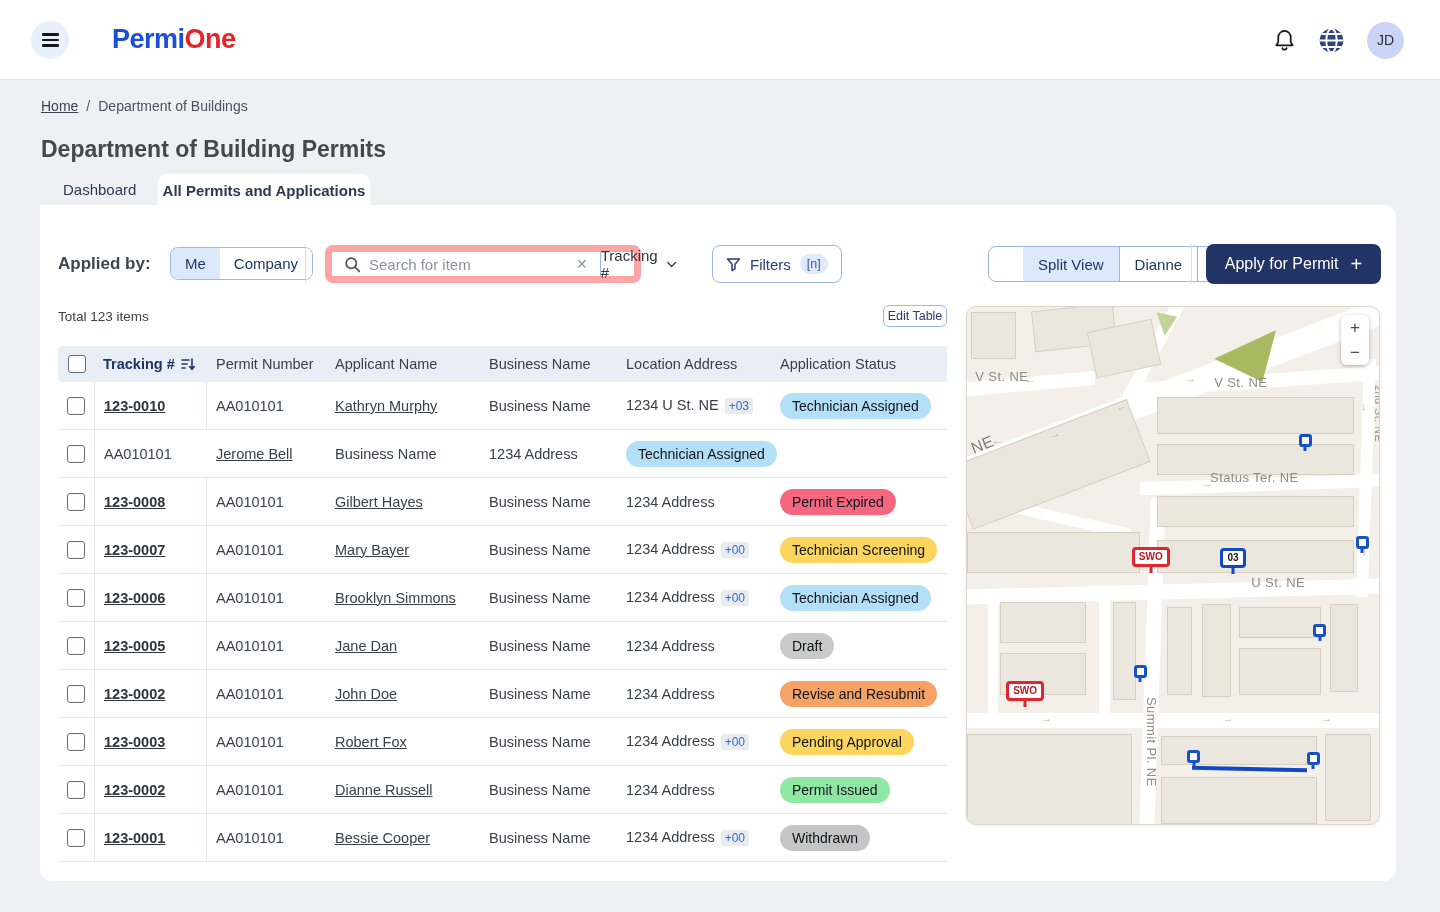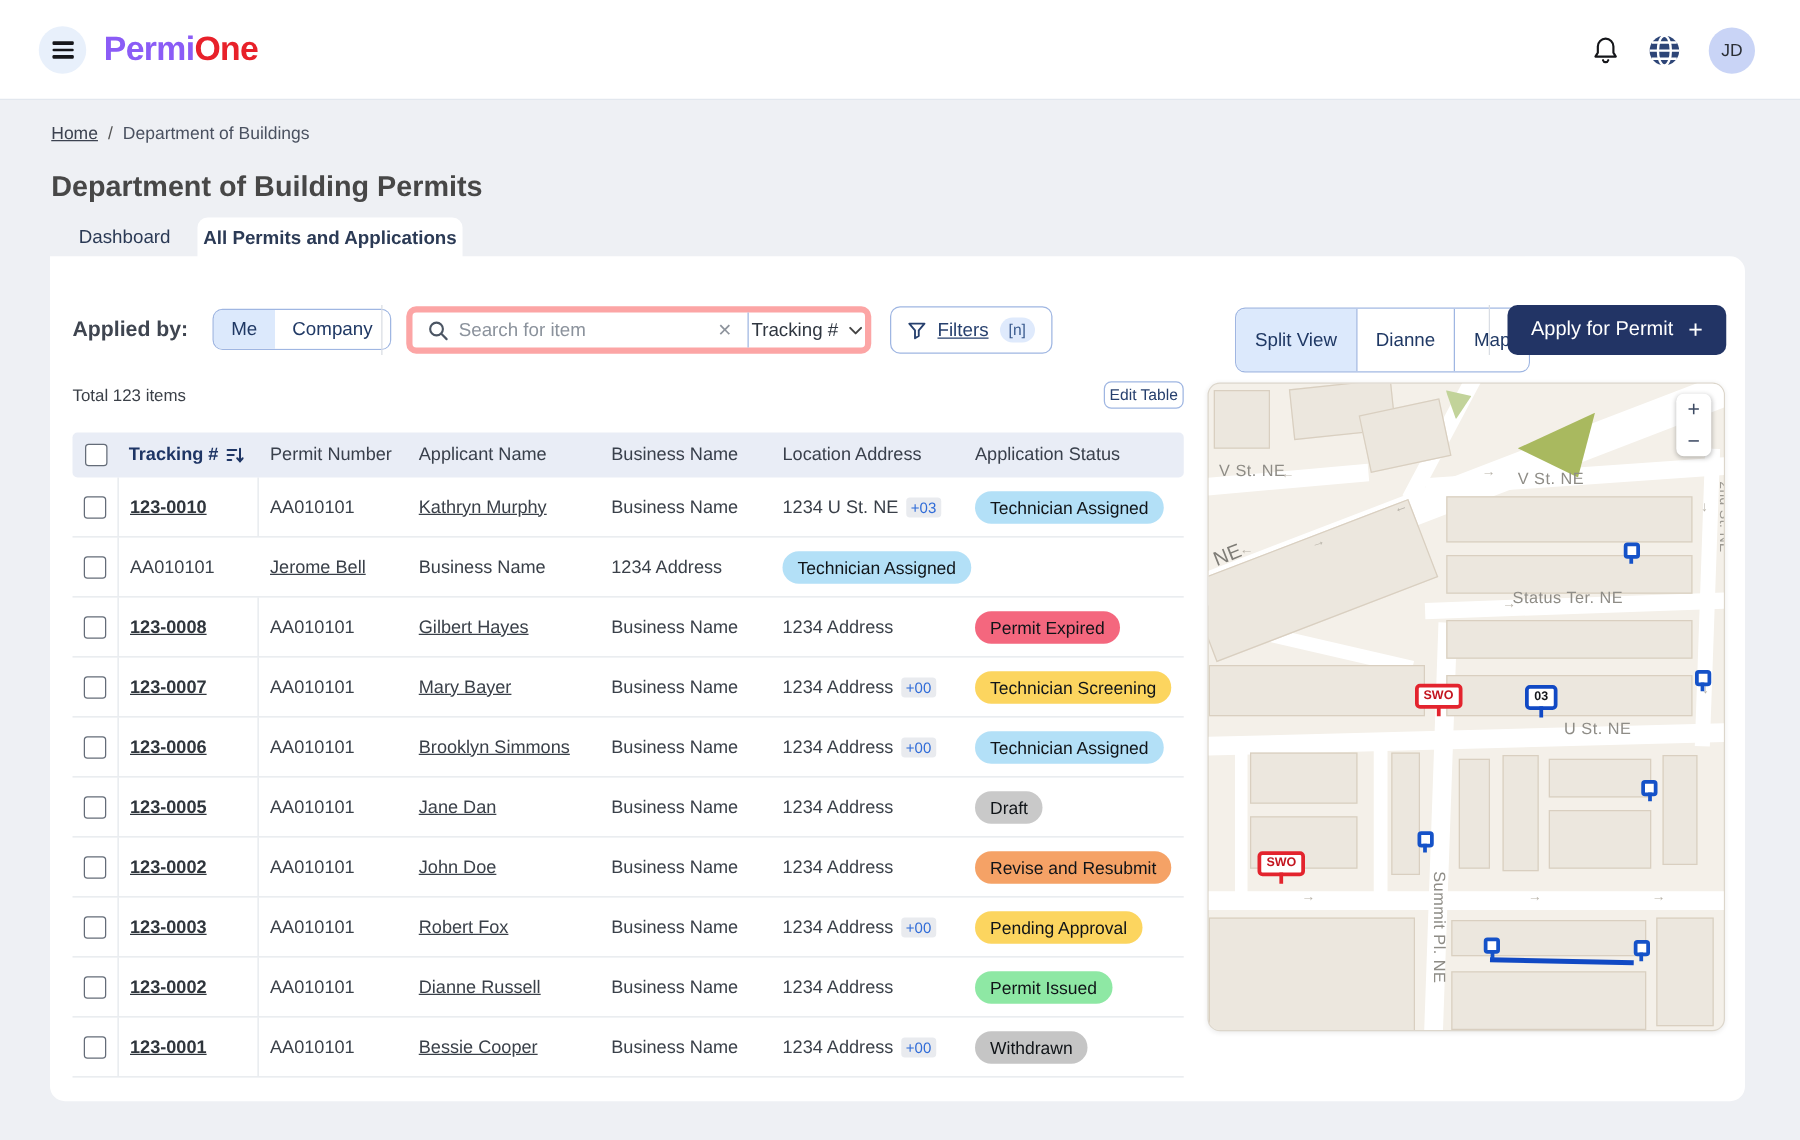--- a/index.html
+++ b/index.html
@@ -7,21 +7,21 @@
     font-family:"Liberation Sans", sans-serif; color:#333; }
 
   
   .header { position:absolute; left:0; top:0; width:1440px; height:80px; background:#fff;
     border-bottom:1px solid #e2e7ee; }
   .hamburger { position:absolute; left:31px; top:21px; width:38px; height:38px; border-radius:50%;
     background:#e8f0fb; border:none; cursor:pointer; display:flex; flex-direction:column;
     align-items:center; justify-content:center; gap:3px; }
   .hamburger i { display:block; width:17px; height:2.4px; background:#15161a; border-radius:1px; }
   .logo { position:absolute; left:83px; top:24px; font-size:27px; font-weight:800; letter-spacing:-0.5px; }
-  .logo .p1 { color:#8b5cf6; } .logo .p2 { color:#e8212a; }
+  .logo .p1 { color:#1d4ed8;margin-left:29px; } .logo .p2 { color:#e8212a; }
   .site-search { position:absolute; left:228px; top:16px; width:478px; height:47px;
     border:1px solid #c9ced8; border-radius:8px; background:#fff; display:flex; align-items:center; padding:0 14px; }
   .site-search input { border:none; outline:none; font-size:17px; flex:1; margin-left:10px;
     font-family:"Liberation Sans",sans-serif; color:#333; }
   .site-search input::placeholder { color:#9aa1ab; }
   .hdr-icons { position:absolute; right:36px; top:0; height:80px; display:flex; align-items:center; gap:22px; }
   .avatar { width:37px; height:37px; border-radius:50%; background:#c9d4f6; display:flex;
     align-items:center; justify-content:center; font-size:14px; font-weight:500; color:#2b2f36; }
   .icon-btn { background:none; border:none; cursor:pointer; display:flex; align-items:center; }
 
@@ -44,35 +44,35 @@
   .seg-group { position:absolute; display:flex; border:1px solid #9fb6e2; border-radius:8px;
     overflow:hidden; background:#fff; }
   .seg { display:flex; align-items:center; justify-content:center; font-size:15px; color:#1f3864;
     cursor:pointer; background:#fff; border:none; font-family:"Liberation Sans",sans-serif; }
   .seg + .seg { border-left:1px solid #9fb6e2; }
   .seg.on { background:#dce9fc; font-weight:500; }
   .tg-applied { left:130px; top:42px; height:33px; }
   .tg-applied .seg { padding:0 14px; }
   .tg-applied .seg + .seg { border-left:none; }
   .vdiv { position:absolute; width:1px; background:#d9dde4; }
-  .combo { position:absolute; left:285px; top:40px; width:372px; height:38px; border:5px solid #fca5a5;
+  .combo { position:absolute; left:285px; top:40px; width:316px; height:38px; border:7px solid #fca5a5;
     border-radius:8px; display:flex; background:#fff; }
   .combo .in { flex:1; display:flex; align-items:center; padding:0 12px; }
   .combo .in input { border:none; outline:none; flex:1; margin:0 8px; font-size:15px;
     font-family:"Liberation Sans",sans-serif; color:#333; }
   .combo .in input::placeholder { color:#8b929c; }
   .combo .clear { color:#8d939c; font-size:14px; cursor:pointer; }
   .combo .sel { width:116px; border-left:1px solid #9fb6e2; display:flex; align-items:center;
     justify-content:center; gap:8px; font-size:15px; color:#2f3640; cursor:pointer; }
   .filters-btn { position:absolute; left:672px; top:40px; height:38px; padding:0 13px; background:#fff;
     border:1px solid #9fb6e2; border-radius:8px; display:flex; align-items:center; gap:9px; cursor:pointer;
     font-family:"Liberation Sans",sans-serif; }
-  .filters-btn .lbl { font-size:15px; color:#27406e; font-weight:500;text-decoration:underline; }
+  .filters-btn .lbl { font-size:15px; color:#27406e; font-weight:500; }
   .filters-btn .badge { background:#dfeafc; color:#3a5b8f; font-size:12.5px; padding:3px 7px; border-radius:10px; }
-  .tg-view { left:948px; top:41px; height:52px; }
+  .tg-view { left:948px; top:41px; height:36px;padding-left:34px; }
   .tg-view .seg { padding:0 15px; }
   .apply-btn { position:absolute; left:1166px; top:39px; width:175px; height:40px; background:#223465;
     color:#fff; border:none; border-radius:8px; font-size:16px; display:flex; align-items:center;
     justify-content:center; gap:12px; cursor:pointer; font-family:"Liberation Sans",sans-serif; }
   .apply-btn .plus { font-size:20px; font-weight:400; line-height:1; }
 
   
   .total-label { position:absolute; left:18px; top:104px; font-size:13.5px; color:#3b4048; }
   .edit-btn { position:absolute; left:843px; top:100px; width:64px; height:22px; background:#fff;
     border:1px solid #9fb6e2; border-radius:6px; color:#27406e; font-size:12.5px; cursor:pointer;

